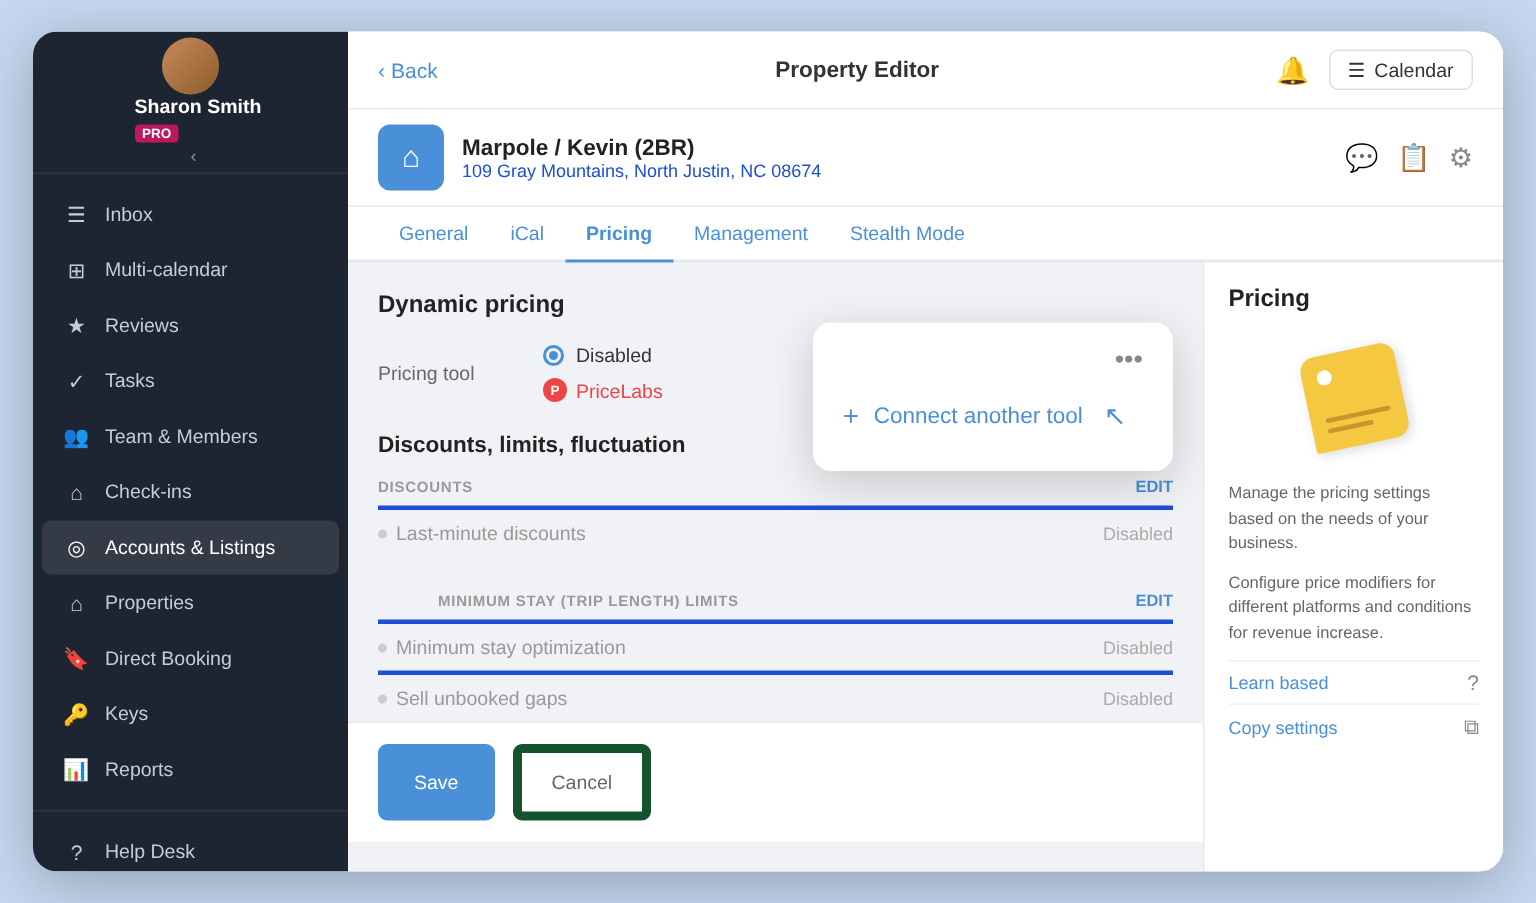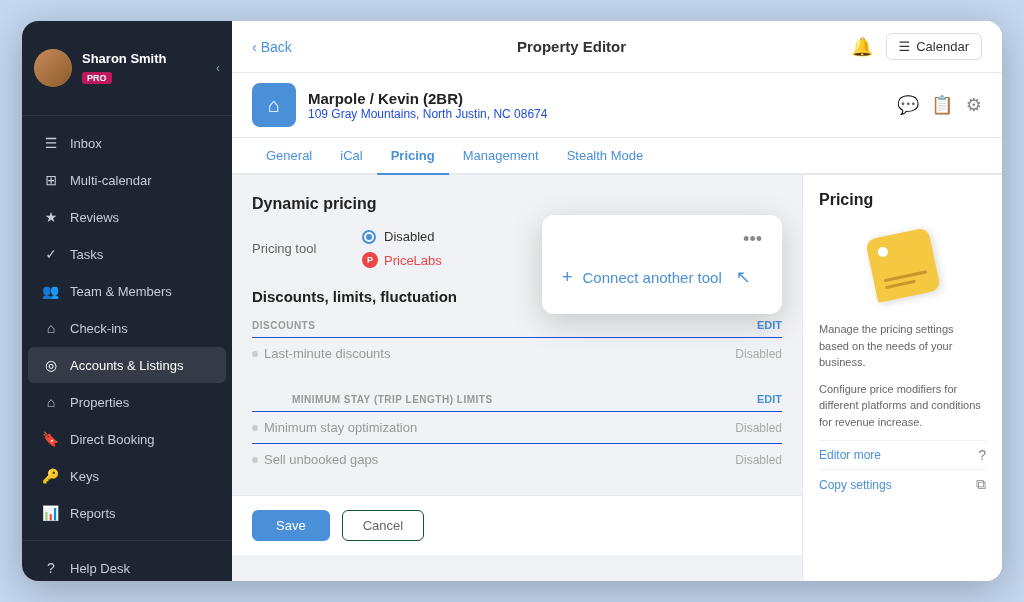--- a/index.html
+++ b/index.html
@@ -21,23 +21,24 @@
       background: #1e2532;
       color: #fff;
       display: flex;
       flex-direction: column;
       flex-shrink: 0;
       padding-bottom: 12px;
     }
     .sidebar-header {
       display: flex;
       align-items: center;
-      padding: 28px 12px;
+      padding: 4px 12px;
       border-bottom: 1px solid rgba(255,255,255,0.08);
       position: relative;
+      flex-direction: column;
     }
     .avatar {
       width: 38px; height: 38px;
       border-radius: 50%;
       background: #8b6f47;
       display: flex; align-items: center; justify-content: center;
       font-size: 14px; font-weight: bold; color: #fff;
       flex-shrink: 0;
       overflow: hidden;
     }
@@ -246,42 +247,42 @@
     .discounts-section { margin-top: 4px; }
     .col-header {
       display: flex; justify-content: space-between; align-items: center;
       margin-bottom: 6px;
     }
     .col-label { font-size: 10px; font-weight: 700; color: #999; letter-spacing: 0.5px; text-transform: uppercase; }
     .edit-link { font-size: 11px; color: #4a90d9; cursor: pointer; font-weight: 600; }
     .discount-row {
       display: flex; justify-content: space-between; align-items: center;
       padding: 8px 0;
-      border-top: 1px solid #1d4ed8;
+      border-top: 3px solid #1d4ed8;
       font-size: 13px;
     }
     .discount-name { color: #999; display: flex; align-items: center; gap: 6px; }
     .discount-dot { width: 6px; height: 6px; border-radius: 50%; background: #ccc; }
     .discount-status { color: #aaa; font-size: 12px; }
 
     .action-bar {
       display: flex; gap: 12px; padding: 14px 20px;
       background: #fff; border-top: 1px solid #e5e8ec;
       flex-shrink: 0;
     }
     .save-btn {
       background: #4a90d9; color: #fff;
       border: none; border-radius: 6px;
       padding: 8px 24px; font-size: 13px; font-weight: 400;
       cursor: pointer;
     }
     .cancel-btn {
       background: transparent; color: #666;
-      border: 1px solid #14532d; border-radius: 6px;
-      padding: 2px 20px; font-size: 13px;
+      border: 6px solid #14532d; border-radius: 6px;
+      padding: 12px 20px; font-size: 13px;
       cursor: pointer;
     }
 
     
     .right-panel {
       width: 200px;
       background: #fff;
       border-left: 1px solid #e5e8ec;
       padding: 16px;
       display: flex;
@@ -508,21 +509,21 @@
                 <div style="height:3px;background:#c8952a;border-radius:2px;width:70%;"></div>
               </div>
             </div>
           </div>
         </div>
 
         <p class="right-panel-desc">Manage the pricing settings based on the needs of your business.</p>
         <p class="right-panel-desc">Configure price modifiers for different platforms and conditions for revenue increase.</p>
 
         <div class="right-panel-link">
-          <span>Editor more</span>
+          <span>Learn based</span>
           <span class="link-icon">?</span>
         </div>
         <div class="right-panel-link">
           <span>Copy settings</span>
           <span class="link-icon">⧉</span>
         </div>
       </div>
     </div>
   </div>
 </div>

